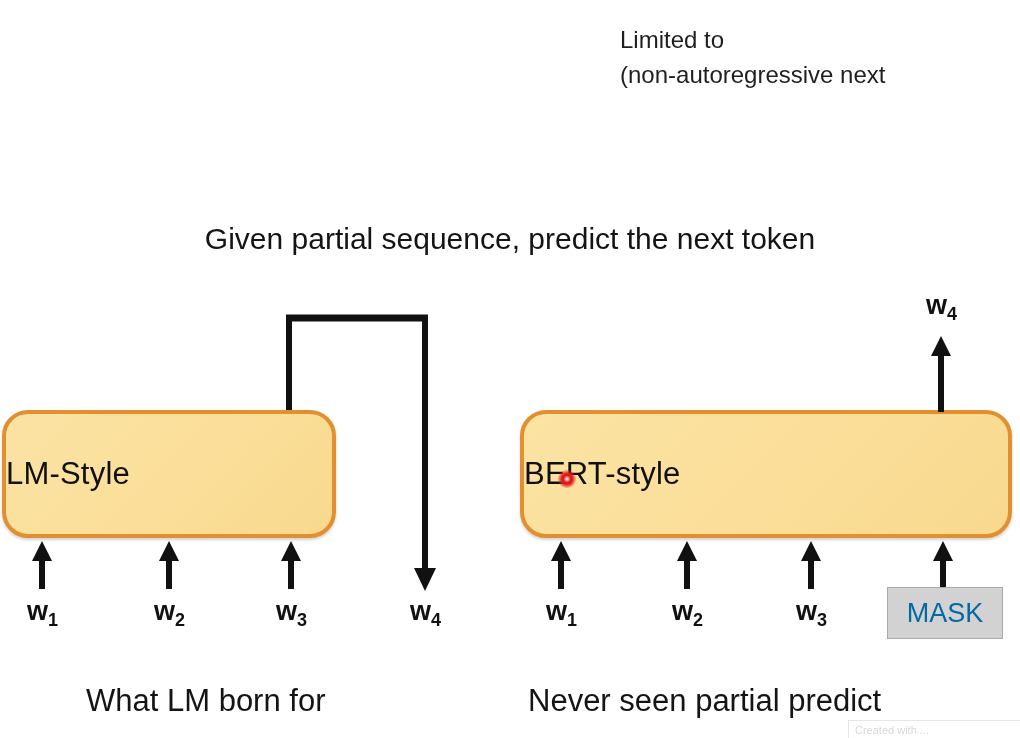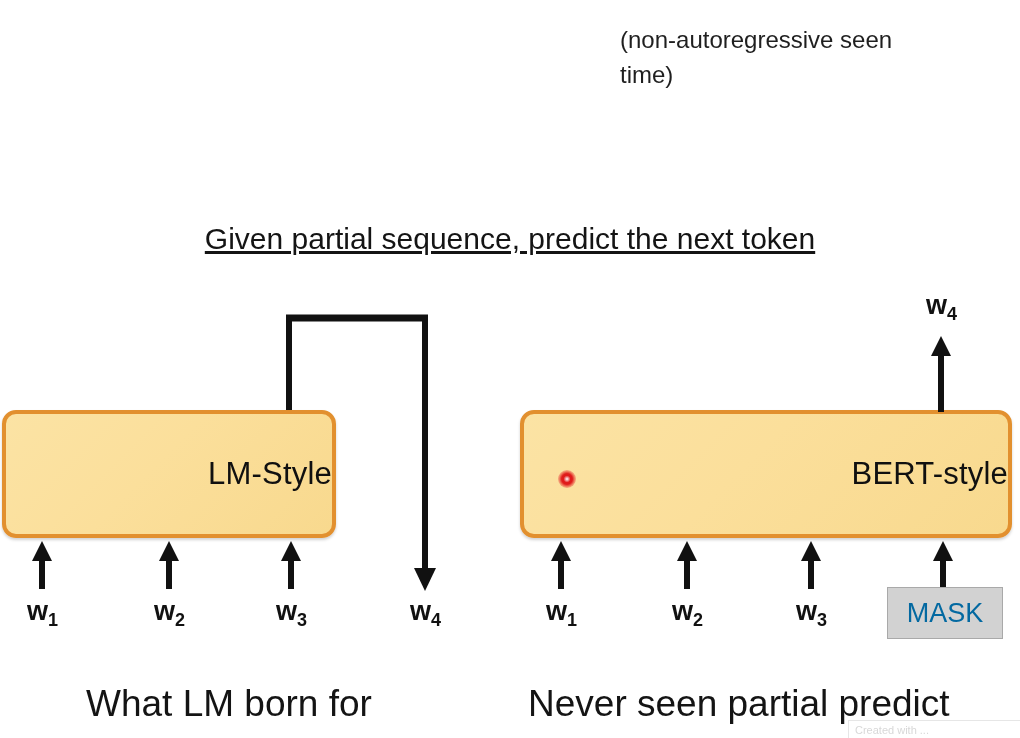--- a/index.html
+++ b/index.html
@@ -19,37 +19,37 @@
     font-size:49px;font-weight:300;letter-spacing:.2px;
     color:#1b1b1b;white-space:nowrap;
   }
   #note{
     position:absolute;left:620px;top:22px;width:380px;
     font-size:24px;line-height:35px;font-weight:400;color:#1f1f1f;
   }
   #note div{white-space:nowrap;}
   #subtitle{
     position:absolute;left:0;top:222px;width:1020px;
-    text-align:center;font-size:30px;font-weight:500;color:#141414;text-decoration:underline;
+    text-align:center;font-size:30px;font-weight:500;color:#141414;
   }
   .caption{
     position:absolute;top:683px;
-    font-size:37px;font-weight:400;color:#141414;white-space:nowrap;
+    font-size:31px;font-weight:400;color:#141414;white-space:nowrap;
   }
   #caption-left{left:86px;}
   #caption-right{left:528px;}
 
   
   .model-box{
     position:absolute;
     border:4px solid #e2902f;
-    border-radius:14px;
+    border-radius:26px;
     background:linear-gradient(135deg,#fbe3a4 0%,#fbdf9b 45%,#f8d98e 100%);
     box-shadow:0 2px 3px rgba(0,0,0,.18);
-    display:flex;align-items:center;justify-content:flex-end;
+    display:flex;align-items:center;justify-content:flex-start;
   }
   #lm-box{left:2px;top:410px;width:326px;height:120px;}
   #bert-box{left:520px;top:410px;width:484px;height:120px;}
   .model-label{
     font-size:31px;font-weight:500;color:#101010;letter-spacing:.2px;
   }
 
   
   #laser-dot{
     position:absolute;left:558px;top:470px;width:18px;height:18px;
@@ -88,22 +88,22 @@
     overflow:hidden;white-space:nowrap;
   }
 </style>
 </head>
 <body>
 
 <div class="slide">
 
 
   <div id="note">
-    <div>(non-autoregressive seen</div>
-    <div>time)</div>
+    <div>Limited to</div>
+    <div>(non-autoregressive next</div>
   </div>
 
   <div id="subtitle">Given partial sequence, predict the next token</div>
 
   <div id="bracket">
     <svg width="160" height="290" viewBox="0 0 160 290" xmlns="http://www.w3.org/2000/svg">
 
       <path d="M9,112 L9,13" stroke="#111" stroke-width="6" fill="none"></path>
 
       <path d="M6,12 L148,12" stroke="#111" stroke-width="7" fill="none"></path>

